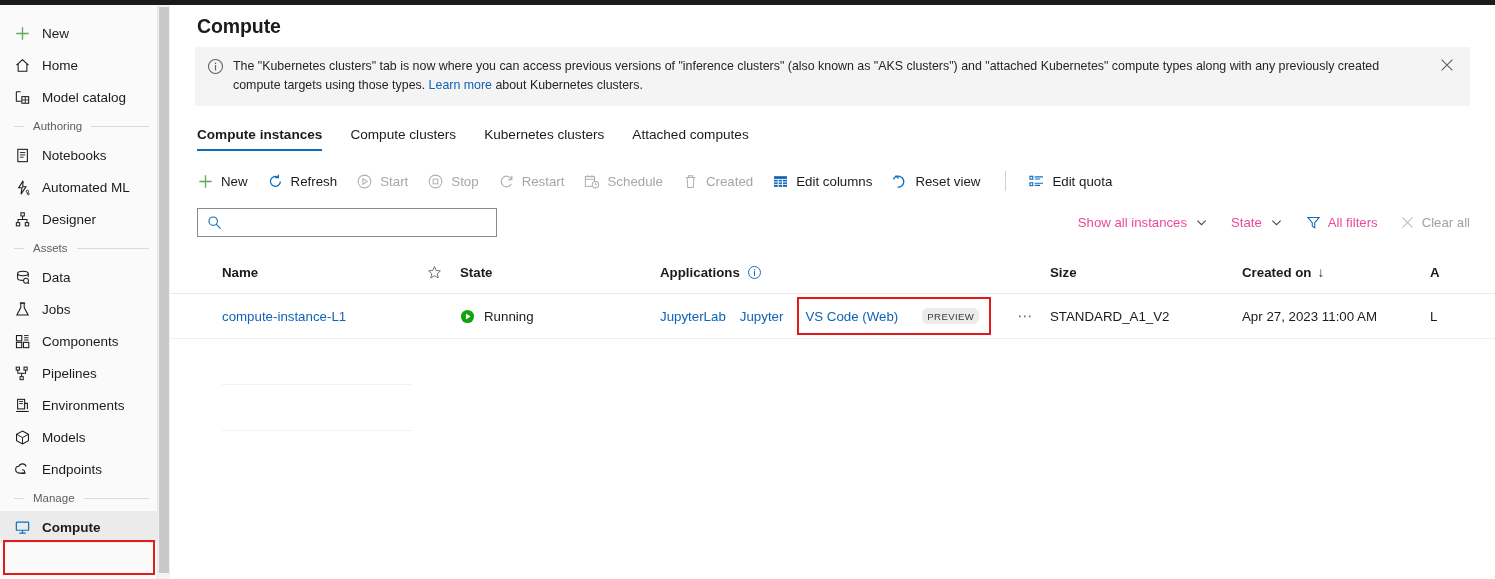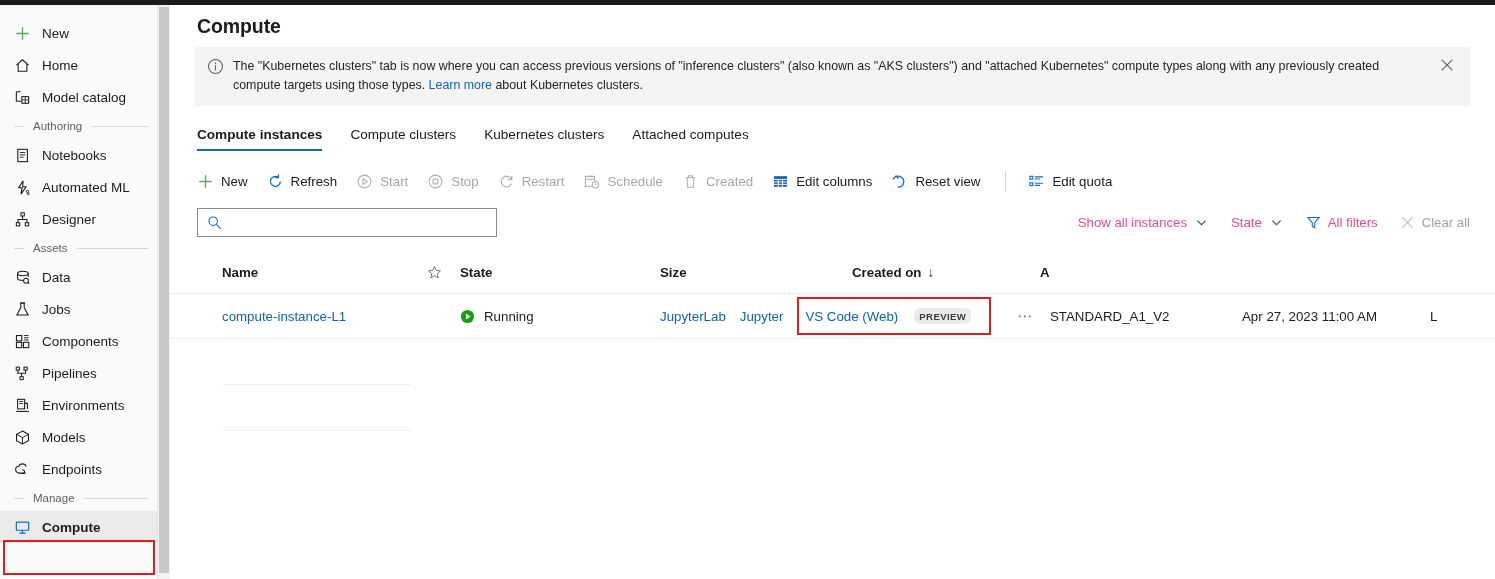--- a/index.html
+++ b/index.html
@@ -127,29 +127,29 @@
   .c-name  { width:205px; flex:0 0 205px; display:flex; align-items:center; gap:10px; }
   .c-star  { width:33px;  flex:0 0 33px; display:flex; align-items:center; }
   .c-state { width:200px; flex:0 0 200px; display:flex; align-items:center; gap:9px; }
   .c-apps  { width:390px; flex:0 0 390px; display:flex; align-items:center; gap:0; }
   .c-size  { width:192px; flex:0 0 192px; }
   .c-date  { width:188px; flex:0 0 188px; }
   .c-last  { flex:1 1 auto; overflow:hidden; white-space:nowrap; }
   .link { color:#1062b8; cursor:pointer; }
   .apps-link { color:#1062b8; cursor:pointer; padding-right:14px; }
   .vscode-wrap {
-    display:flex; align-items:center; gap:16px; position:relative;
-    padding:4px 20px 4px 8px;
+    display:flex; align-items:center; gap:24px; position:relative;
+    padding:4px 12px 4px 8px;
   }
   .vscode-wrap .hl {
     position:absolute; left:0; top:-7px; right:0; bottom:-7px;
     border:2px solid #e01b1b; pointer-events:none;
   }
   .preview-pill {
-    background:#ebebeb; color:#3b3b3b; font-size:9.6px; font-weight:700;
+    background:#ebebeb; color:#3b3b3b; font-size:9.6px; font-weight:400;
     letter-spacing:0.4px; padding:2.5px 5px 2px 5px; border-radius:6px;
   }
   .ellipsis { color:#6b6b6b; font-size:15px; letter-spacing:1.5px;
               margin-left:26px; cursor:pointer; line-height:8px; }
   .running-dot { flex:0 0 15px; display:flex; }
 
   .ghost-sep { height:1px; background:#f2f2f2; }
   .ghost-short { width:190px; }
   .ghost-row { height:45px; }
 </style>
@@ -490,20 +490,30 @@
     <div class="table">
 
       <div class="trow thead">
         <div class="c-name">Name</div>
         <div class="c-star">
           <svg width="15" height="15" viewBox="0 0 16 16">
             <path d="M8 1.6 L9.85 5.85 L14.3 6.25 L10.95 9.3 L11.95 13.8 L8 11.4 L4.05 13.8 L5.05 9.3 L1.7 6.25 L6.15 5.85 Z" fill="none" stroke="#6b6b6b" stroke-width="1"></path>
           </svg>
         </div>
         <div class="c-state">State</div>
+        <div class="c-apps">
+          <span>Applications</span>
+          <span style="margin-left:7px; display:flex;">
+            <svg width="15" height="15" viewBox="0 0 16 16">
+              <circle cx="8" cy="8" r="6.4" fill="none" stroke="#1062b8" stroke-width="1"></circle>
+              <rect x="7.45" y="6.7" width="1.1" height="4.8" fill="#1062b8"></rect>
+              <rect x="7.45" y="4.4" width="1.1" height="1.3" fill="#1062b8"></rect>
+            </svg>
+          </span>
+        </div>
         <div class="c-size">Size</div>
         <div class="c-date"><span>Created on</span><span style="font-weight:400; margin-left:6px;">↓</span></div>
         <div class="c-last">A</div>
       </div>
 
       <div class="trow tbody-row">
         <div class="c-name">
           <span class="link">compute-instance-L1</span>
         </div>
         <div class="c-star"></div>

